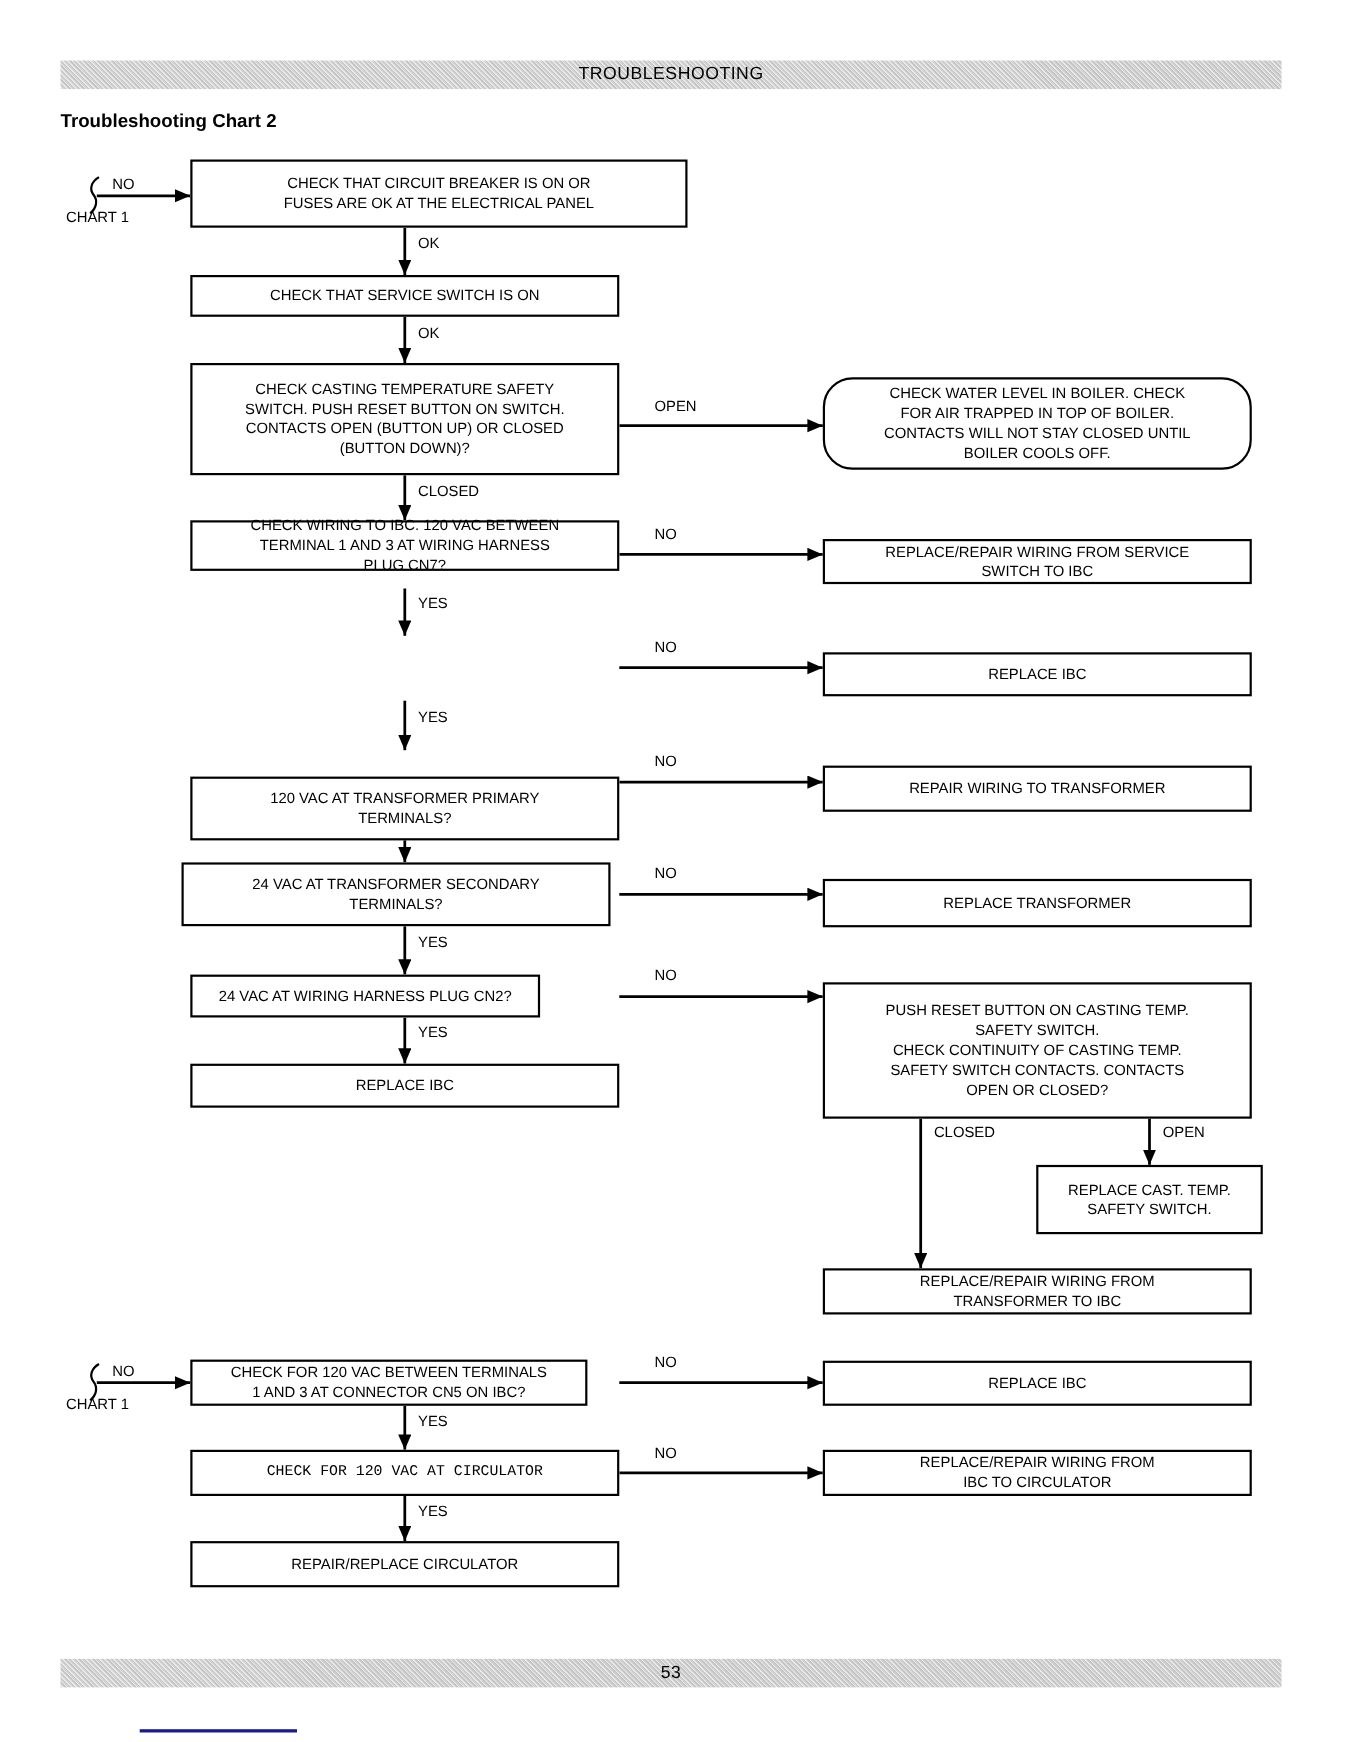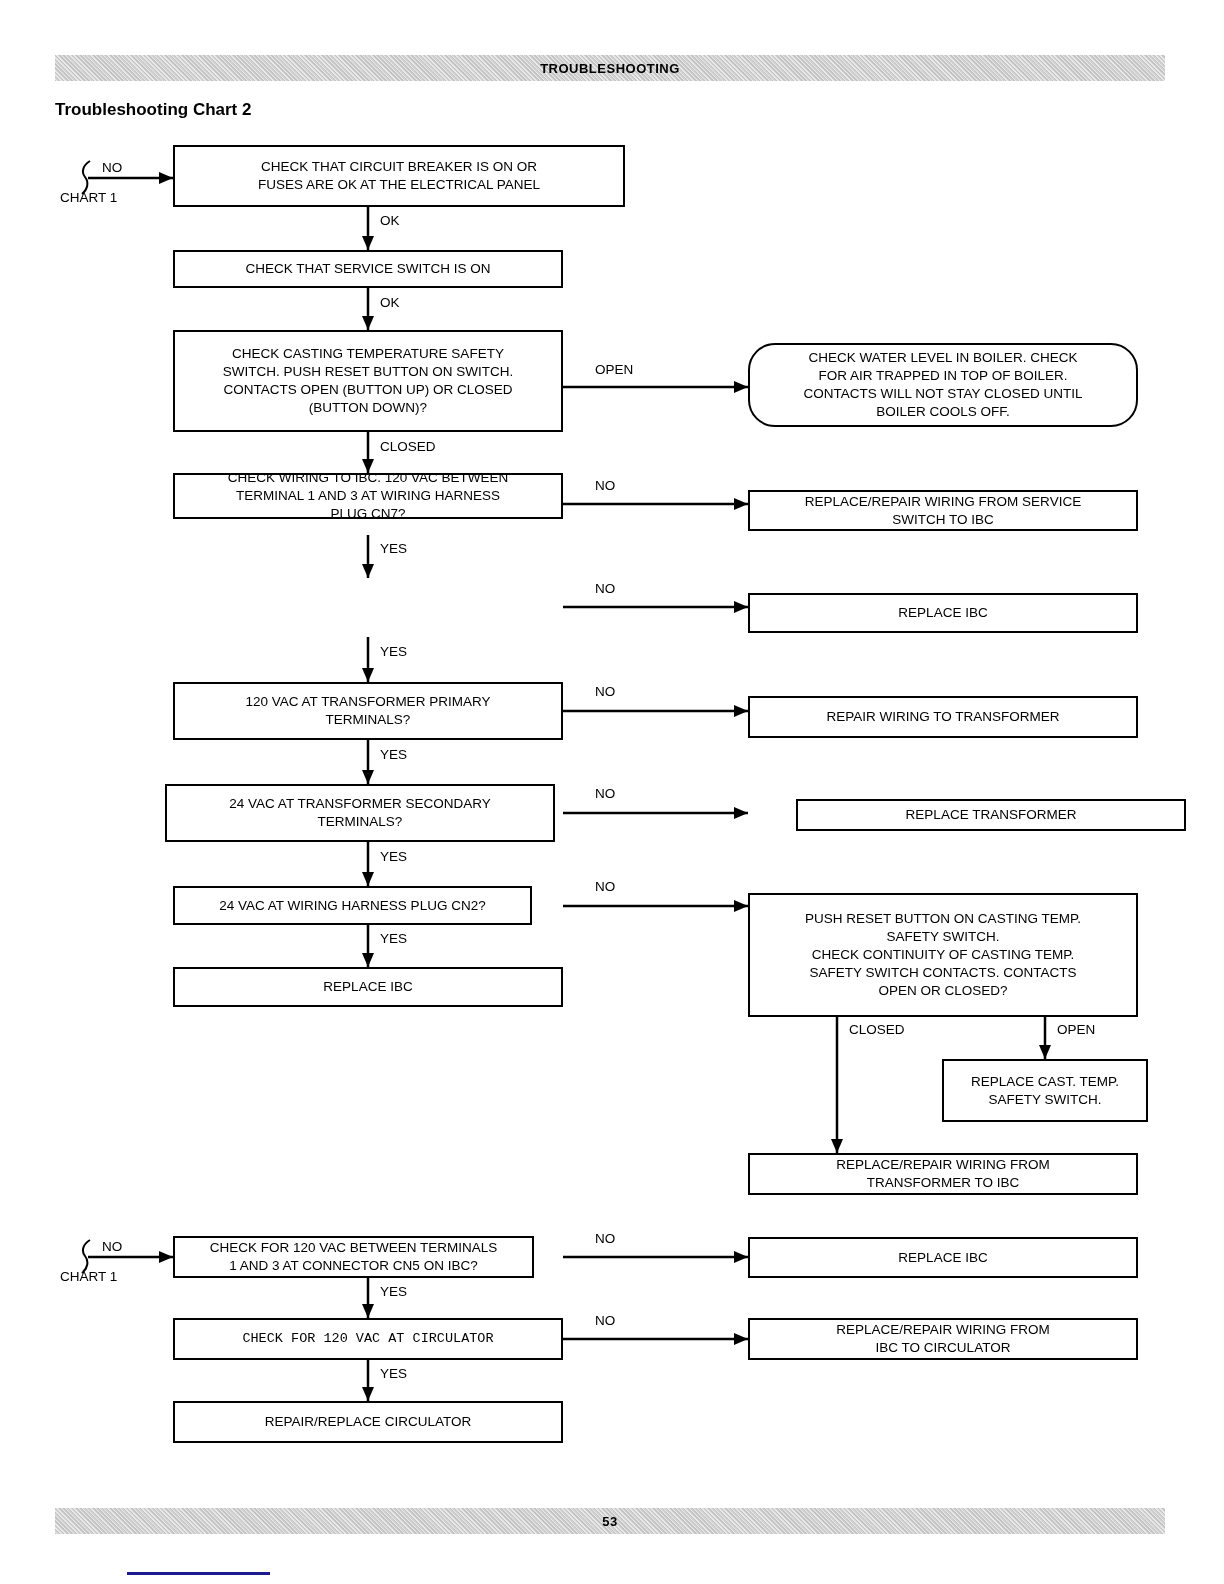--- a/index.html
+++ b/index.html
@@ -16,22 +16,22 @@
     position:absolute;
     left:55px;
     width:1110px;
     height:26px;
     background:repeating-linear-gradient(45deg,#c3c3c3 0,#c3c3c3 1px,#e9e9e9 1px,#e9e9e9 2px,#d2d2d2 2px,#d2d2d2 3px);
     display:flex;
     align-items:center;
     justify-content:center;
   }
   .hatchbar .bartext{
-    font-size:13px;
-    font-weight:bold;
+    font-size:16px;
+    font-weight:normal;
     letter-spacing:0.5px;
   }
   #chart-title{
     position:absolute;
     left:55px;
     top:100px;
     font-size:17px;
     font-weight:bold;
   }
   .fbox{
@@ -148,40 +148,40 @@
   <div class="fbox" style="left:173px;top:145px;width:452px;height:62px;">CHECK THAT CIRCUIT BREAKER IS ON OR
 FUSES ARE OK AT THE ELECTRICAL PANEL</div>
   <div class="fbox" style="left:173px;top:250px;width:390px;height:38px;">CHECK THAT SERVICE SWITCH IS ON</div>
   <div class="fbox" style="left:173px;top:330px;width:390px;height:102px;">CHECK CASTING TEMPERATURE SAFETY
 SWITCH.  PUSH RESET BUTTON ON SWITCH.
 CONTACTS OPEN (BUTTON UP) OR CLOSED
 (BUTTON DOWN)?</div>
   <div class="fbox" style="left:173px;top:473px;width:390px;height:46px;">CHECK WIRING TO IBC. 120 VAC BETWEEN
 TERMINAL  1 AND 3 AT WIRING HARNESS
 PLUG CN7?</div>
-  <div class="fbox" style="left:173px;top:682px;width:390px;height:58px;">120 VAC AT TRANSFORMER PRIMARY
+  <div class="fbox" style="left:173px;top:706px;width:390px;height:58px;">120 VAC AT TRANSFORMER PRIMARY
 TERMINALS?</div>
   <div class="fbox" style="left:165px;top:784px;width:390px;height:58px;">24 VAC AT TRANSFORMER SECONDARY
 TERMINALS?</div>
-  <div class="fbox" style="left:173px;top:886px;width:359px;height:39px;">24 VAC AT WIRING HARNESS PLUG CN2?</div>
+  <div class="fbox" style="left:173px;top:886px;width:318px;height:39px;">24 VAC AT WIRING HARNESS PLUG CN2?</div>
   <div class="fbox" style="left:173px;top:967px;width:390px;height:40px;">REPLACE IBC</div>
   <div class="fbox" style="left:173px;top:1236px;width:361px;height:42px;">CHECK FOR 120 VAC BETWEEN TERMINALS
 1 AND 3 AT CONNECTOR CN5 ON IBC?</div>
   <div class="fbox" style="left:173px;top:1318px;width:390px;height:42px;font-family:Liberation Mono, monospace;">CHECK FOR 120 VAC AT CIRCULATOR</div>
   <div class="fbox" style="left:173px;top:1401px;width:390px;height:42px;">REPAIR/REPLACE CIRCULATOR</div>
 
   <div class="fbox" style="left:748px;top:343px;width:390px;height:84px;border-radius:27px;">CHECK WATER LEVEL IN BOILER. CHECK
 FOR AIR TRAPPED IN TOP OF BOILER.
 CONTACTS WILL NOT STAY CLOSED UNTIL
 BOILER COOLS OFF.</div>
   <div class="fbox" style="left:748px;top:490px;width:390px;height:41px;">REPLACE/REPAIR WIRING FROM SERVICE
 SWITCH TO IBC</div>
   <div class="fbox" style="left:748px;top:593px;width:390px;height:40px;">REPLACE IBC</div>
   <div class="fbox" style="left:748px;top:696px;width:390px;height:42px;">REPAIR WIRING TO TRANSFORMER</div>
-  <div class="fbox" style="left:748px;top:799px;width:390px;height:32px;margin-left:48px;">REPLACE TRANSFORMER</div>
+  <div class="fbox" style="left:748px;top:799px;width:390px;height:44px;">REPLACE TRANSFORMER</div>
   <div class="fbox" style="left:748px;top:893px;width:390px;height:124px;">PUSH RESET BUTTON ON CASTING TEMP.
 SAFETY SWITCH.
 CHECK CONTINUITY OF CASTING TEMP.
 SAFETY SWITCH CONTACTS. CONTACTS
 OPEN OR CLOSED?</div>
   <div class="fbox" style="left:942px;top:1059px;width:206px;height:63px;">REPLACE CAST. TEMP.
 SAFETY SWITCH.</div>
   <div class="fbox" style="left:748px;top:1153px;width:390px;height:42px;">REPLACE/REPAIR WIRING FROM
 TRANSFORMER TO IBC</div>
   <div class="fbox" style="left:748px;top:1237px;width:390px;height:41px;">REPLACE IBC</div>

